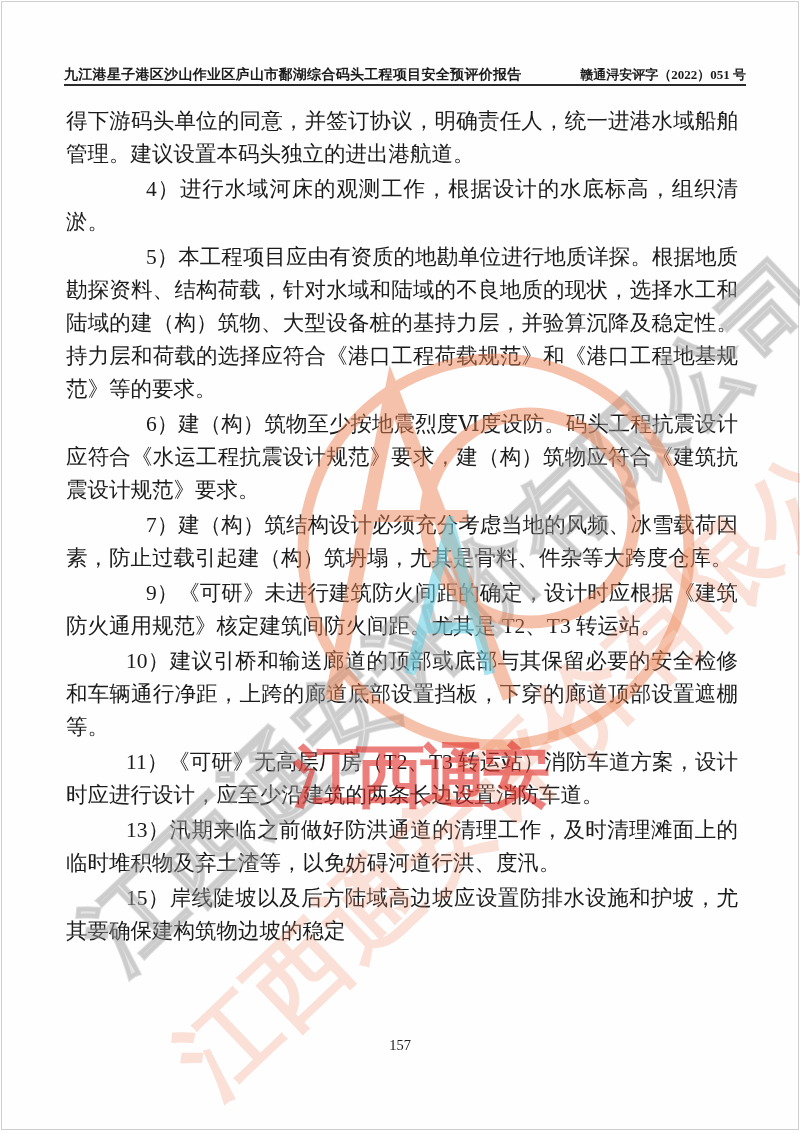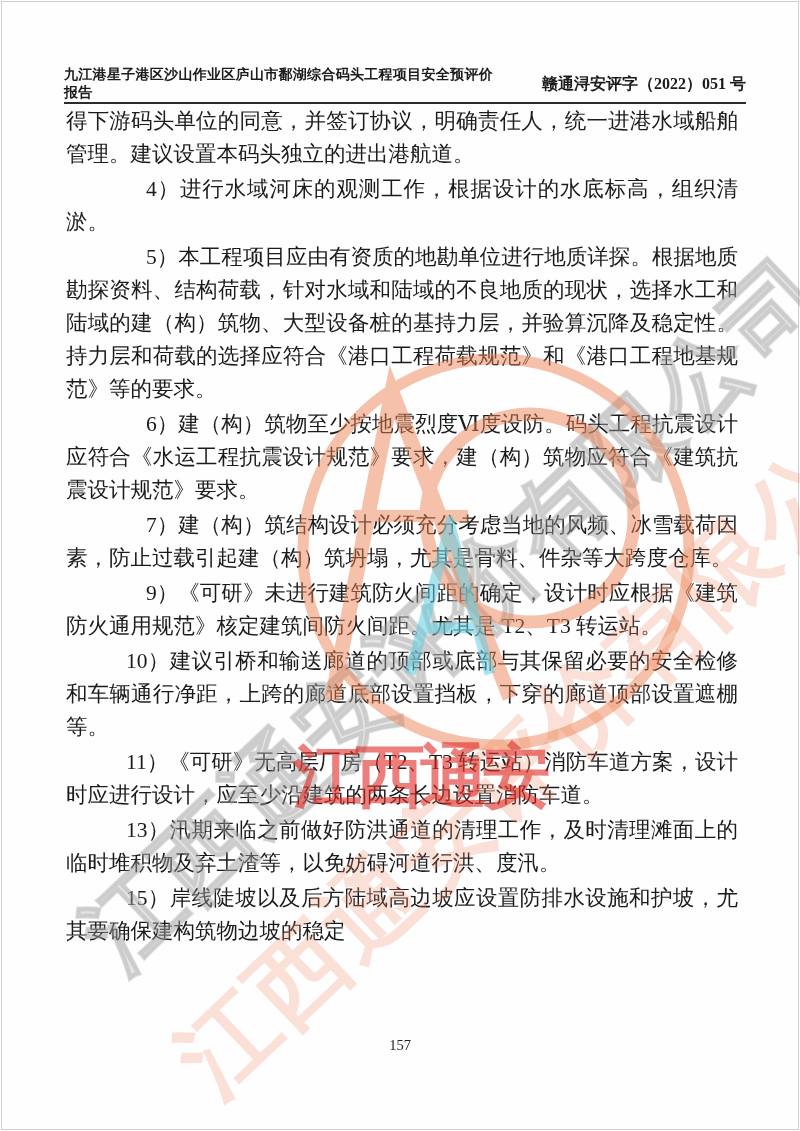--- a/index.html
+++ b/index.html
@@ -18,21 +18,21 @@
     pointer-events:none;
   }
   
   .header{
     position:absolute;top:66px;left:64px;right:54px;
     display:flex;justify-content:space-between;align-items:center;
     border-bottom:2px solid #2b2b2b;
     font-weight:bold;
   }
   .header .h-left{font-size:14px;letter-spacing:.3px;}
-  .header .h-right{font-size:16px;white-space:nowrap;margin-left:36px;}
+  .header .h-right{font-size:13px;white-space:nowrap;margin-left:36px;}
   
   .content{
     position:absolute;top:103px;left:64px;width:676px;
     font-size:21.5px;line-height:33px;
     text-align:justify;
     z-index:1;
   }
   .content p{margin:2px;}
   .ind-a{text-indent:80px;}   
   .ind-b{text-indent:60px;}   

